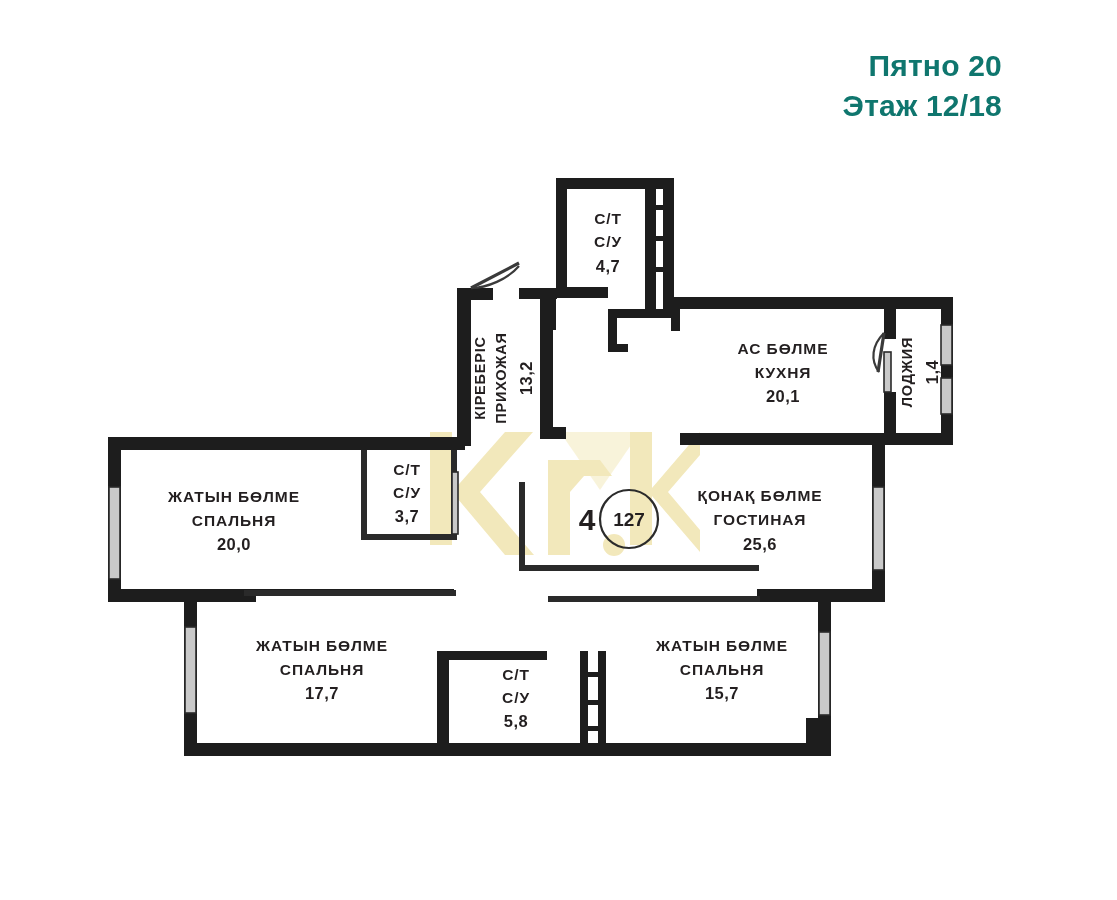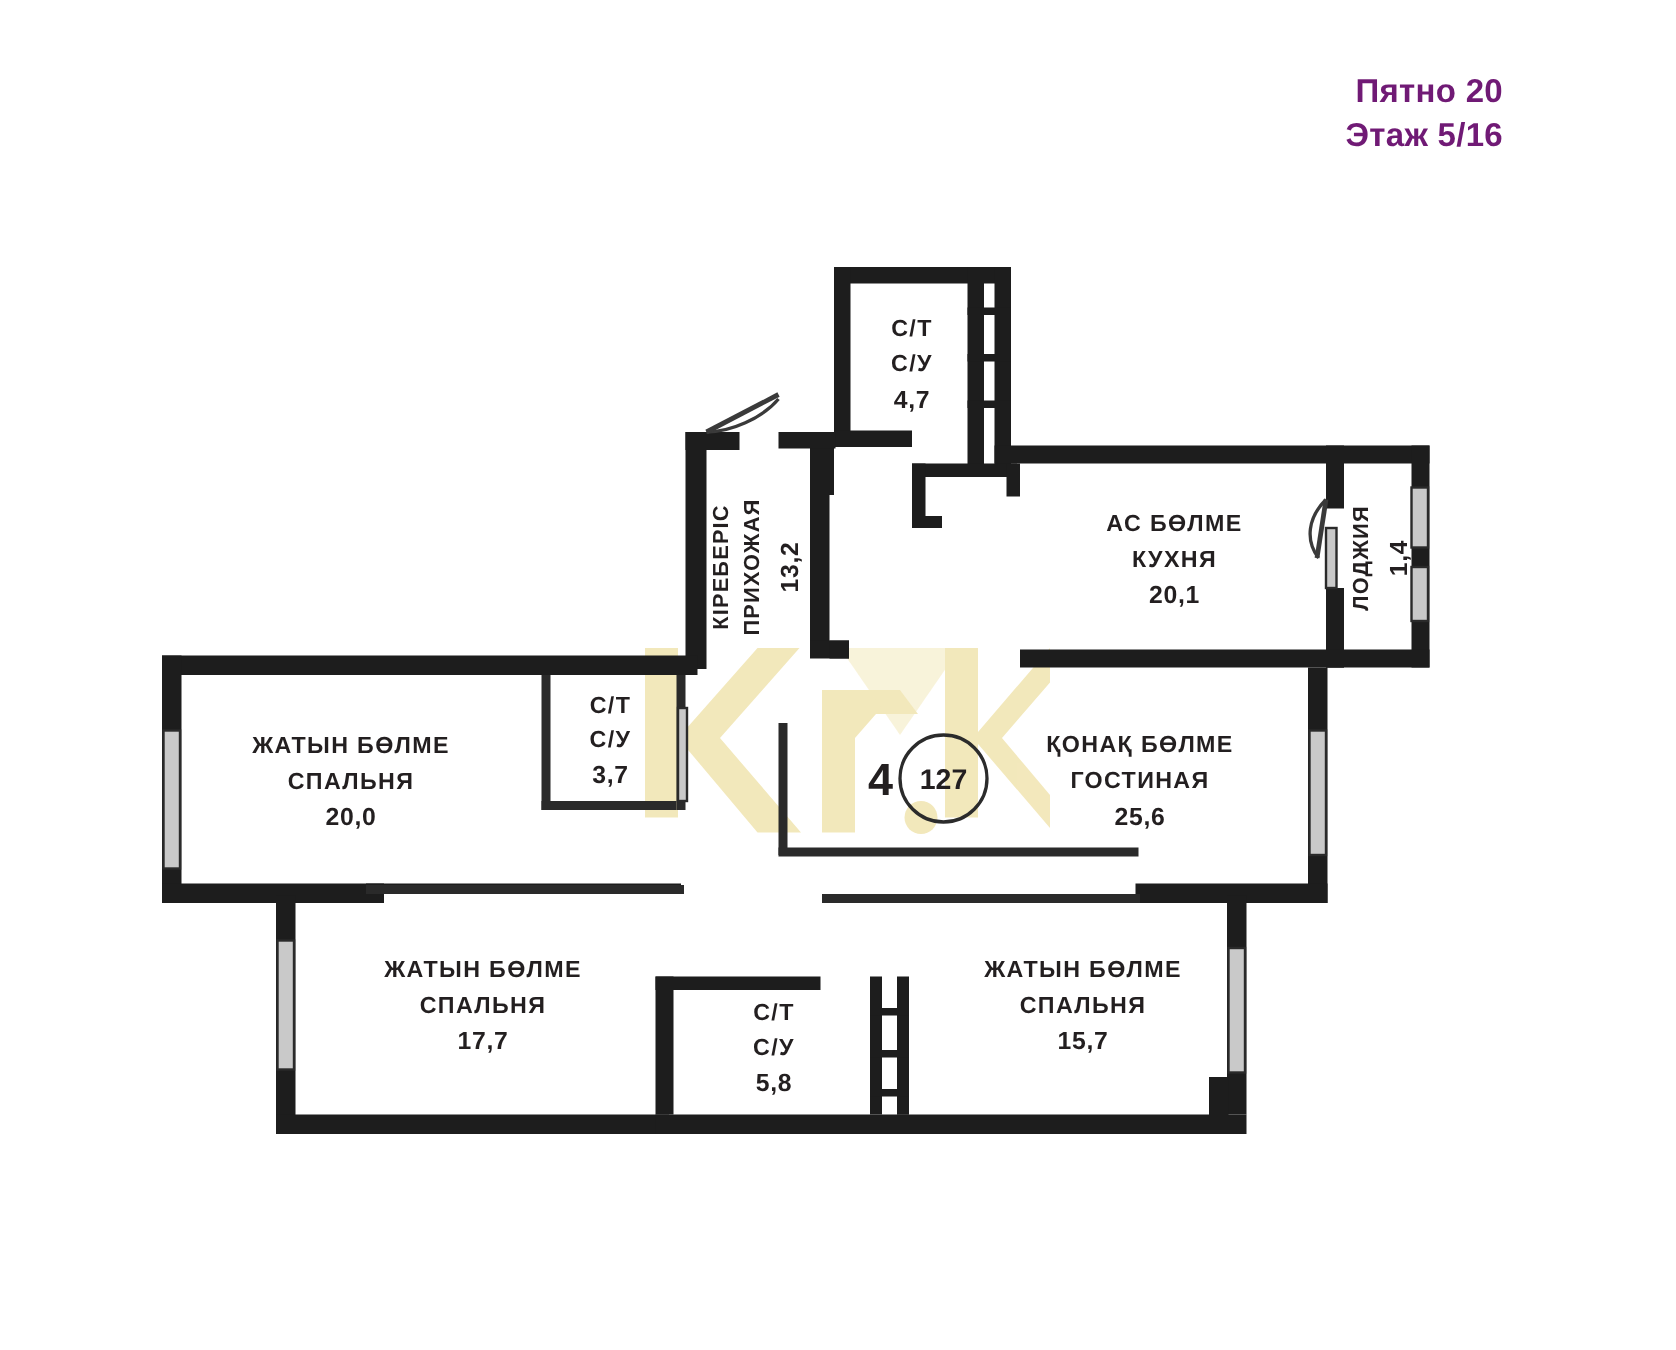--- a/index.html
+++ b/index.html
@@ -22,23 +22,23 @@
     background: #ffffff;
   }
   .header-block {
     position: absolute;
     right: 115px;
     top: 46px;
     text-align: right;
     line-height: 1.32;
   }
   .header-line {
-    font-size: 22px;
+    font-size: 30px;
     font-weight: bold;
-    color: #701a75;
+    color: #0f766e;
     letter-spacing: 0.2px;
     white-space: nowrap;
   }
   svg.plan {
     position: absolute;
     left: 0; top: 0;
     width: 1117px;
     height: 900px;
   }
   .wall { fill: #1d1d1d; }
@@ -61,21 +61,21 @@
   .wm { fill: #f2e7b8; }
   .wm-text { font-family: "Liberation Sans", sans-serif; font-weight: bold; fill: #f0e4b4; }
 </style>
 </head>
 <body>
 
 <div id="plan-root">
 
   <div class="header-block">
     <div class="header-line">Пятно 20</div>
-    <div class="header-line">Этаж 5/16</div>
+    <div class="header-line">Этаж 12/18</div>
   </div>
 
   <svg class="plan" viewBox="0 0 1117 900">
 
     <g opacity="0.95">
 
       <path class="wm" d="M430 432 L452 432 L452 545 L430 545 Z"></path>
       <path class="wm" d="M452 492 L505 432 L533 432 L480 492 L534 555 L505 555 Z"></path>
       <path class="wm" d="M548 460 L570 460 L570 555 L548 555 Z"></path>
       <path class="wm" d="M570 460 L600 460 L612 476 L584 476 L570 492 Z"></path>

